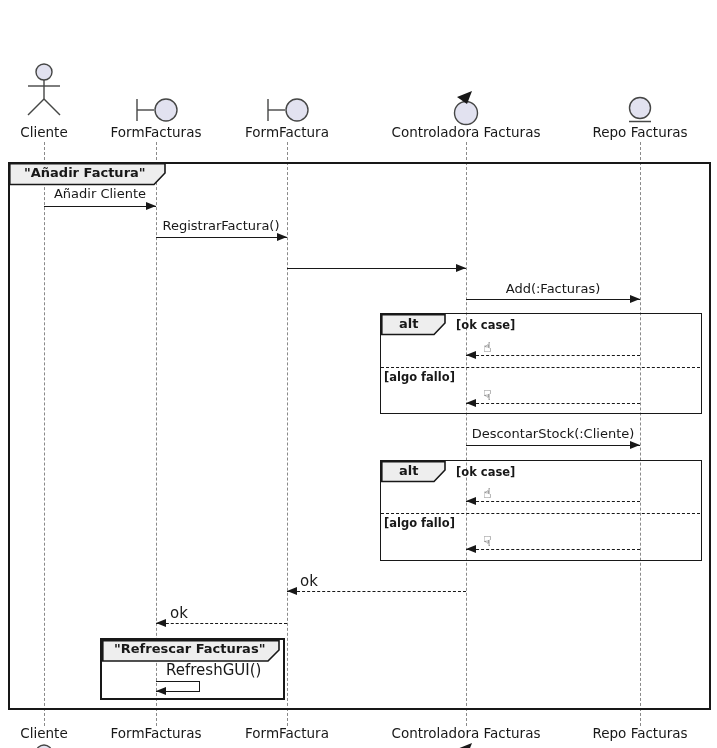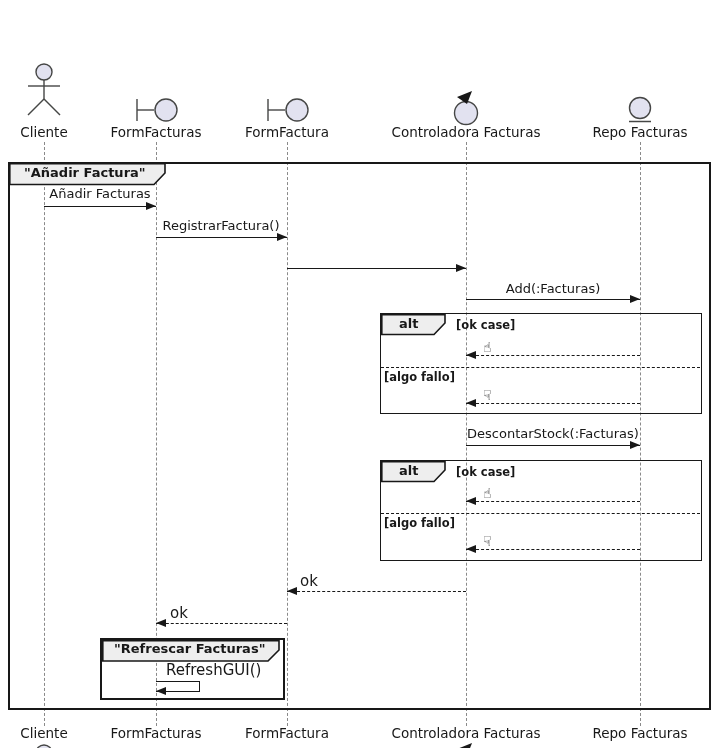--- a/index.html
+++ b/index.html
@@ -81,21 +81,21 @@
   <div class="plabel" style="left:640px;top:64px;">Repo Facturas</div>
 
   <div class="frame" style="left:8px;top:102px;width:699px;height:544px;"></div>
   <div class="abs" style="left:9px;top:103px;">
     <svg width="159" height="23" viewBox="0 0 159 23">
       <path d="M0.8,0.8 H156 V10 L145,21.5 H0.8 Z" fill="#EEEEEE" stroke="#181818" stroke-width="1.6"></path>
     </svg>
   </div>
   <div class="tab-text" style="left:24px;top:105px;">"Añadir Factura"</div>
 
-  <div class="msg-label" style="left:100px;top:126px;">Añadir Facturas</div>
+  <div class="msg-label" style="left:100px;top:126px;">Añadir Cliente</div>
   <div class="line" style="left:44px;top:146px;width:112px;"></div>
   <div class="ah-r" style="left:146px;top:141.5px;"></div>
 
   <div class="msg-label" style="left:221px;top:158px;">RegistrarFactura()</div>
   <div class="line" style="left:156px;top:177px;width:131px;"></div>
   <div class="ah-r" style="left:277px;top:172.5px;"></div>
 
   <div class="line" style="left:287px;top:208px;width:179px;"></div>
   <div class="ah-r" style="left:456px;top:203.5px;"></div>
 
@@ -116,21 +116,21 @@
   <div class="dline" style="left:466px;top:295px;width:174px;"></div>
   <div class="ah-l" style="left:466px;top:290.5px;"></div>
 
   <div class="dline" style="left:381px;top:307px;width:319px;"></div>
   <div class="guard" style="left:384px;top:310px;">[algo fallo]</div>
 
   <div class="glyph" style="left:483px;top:328px;">☟</div>
   <div class="dline" style="left:466px;top:343px;width:174px;"></div>
   <div class="ah-l" style="left:466px;top:338.5px;"></div>
 
-  <div class="msg-label" style="left:553px;top:366px;">DescontarStock(:Facturas)</div>
+  <div class="msg-label" style="left:553px;top:366px;">DescontarStock(:Cliente)</div>
   <div class="line" style="left:466px;top:385px;width:174px;"></div>
   <div class="ah-r" style="left:630px;top:380.5px;"></div>
 
   <div class="altbox" style="left:380px;top:400px;width:320px;height:99px;"></div>
   <div class="abs" style="left:381px;top:401px;">
     <svg width="67" height="22" viewBox="0 0 67 22">
       <path d="M0.8,0.8 H64 V9 L53,20.5 H0.8 Z" fill="#EEEEEE" stroke="#181818" stroke-width="1.6"></path>
     </svg>
   </div>
   <div class="tab-text" style="left:399px;top:403px;">alt</div>

